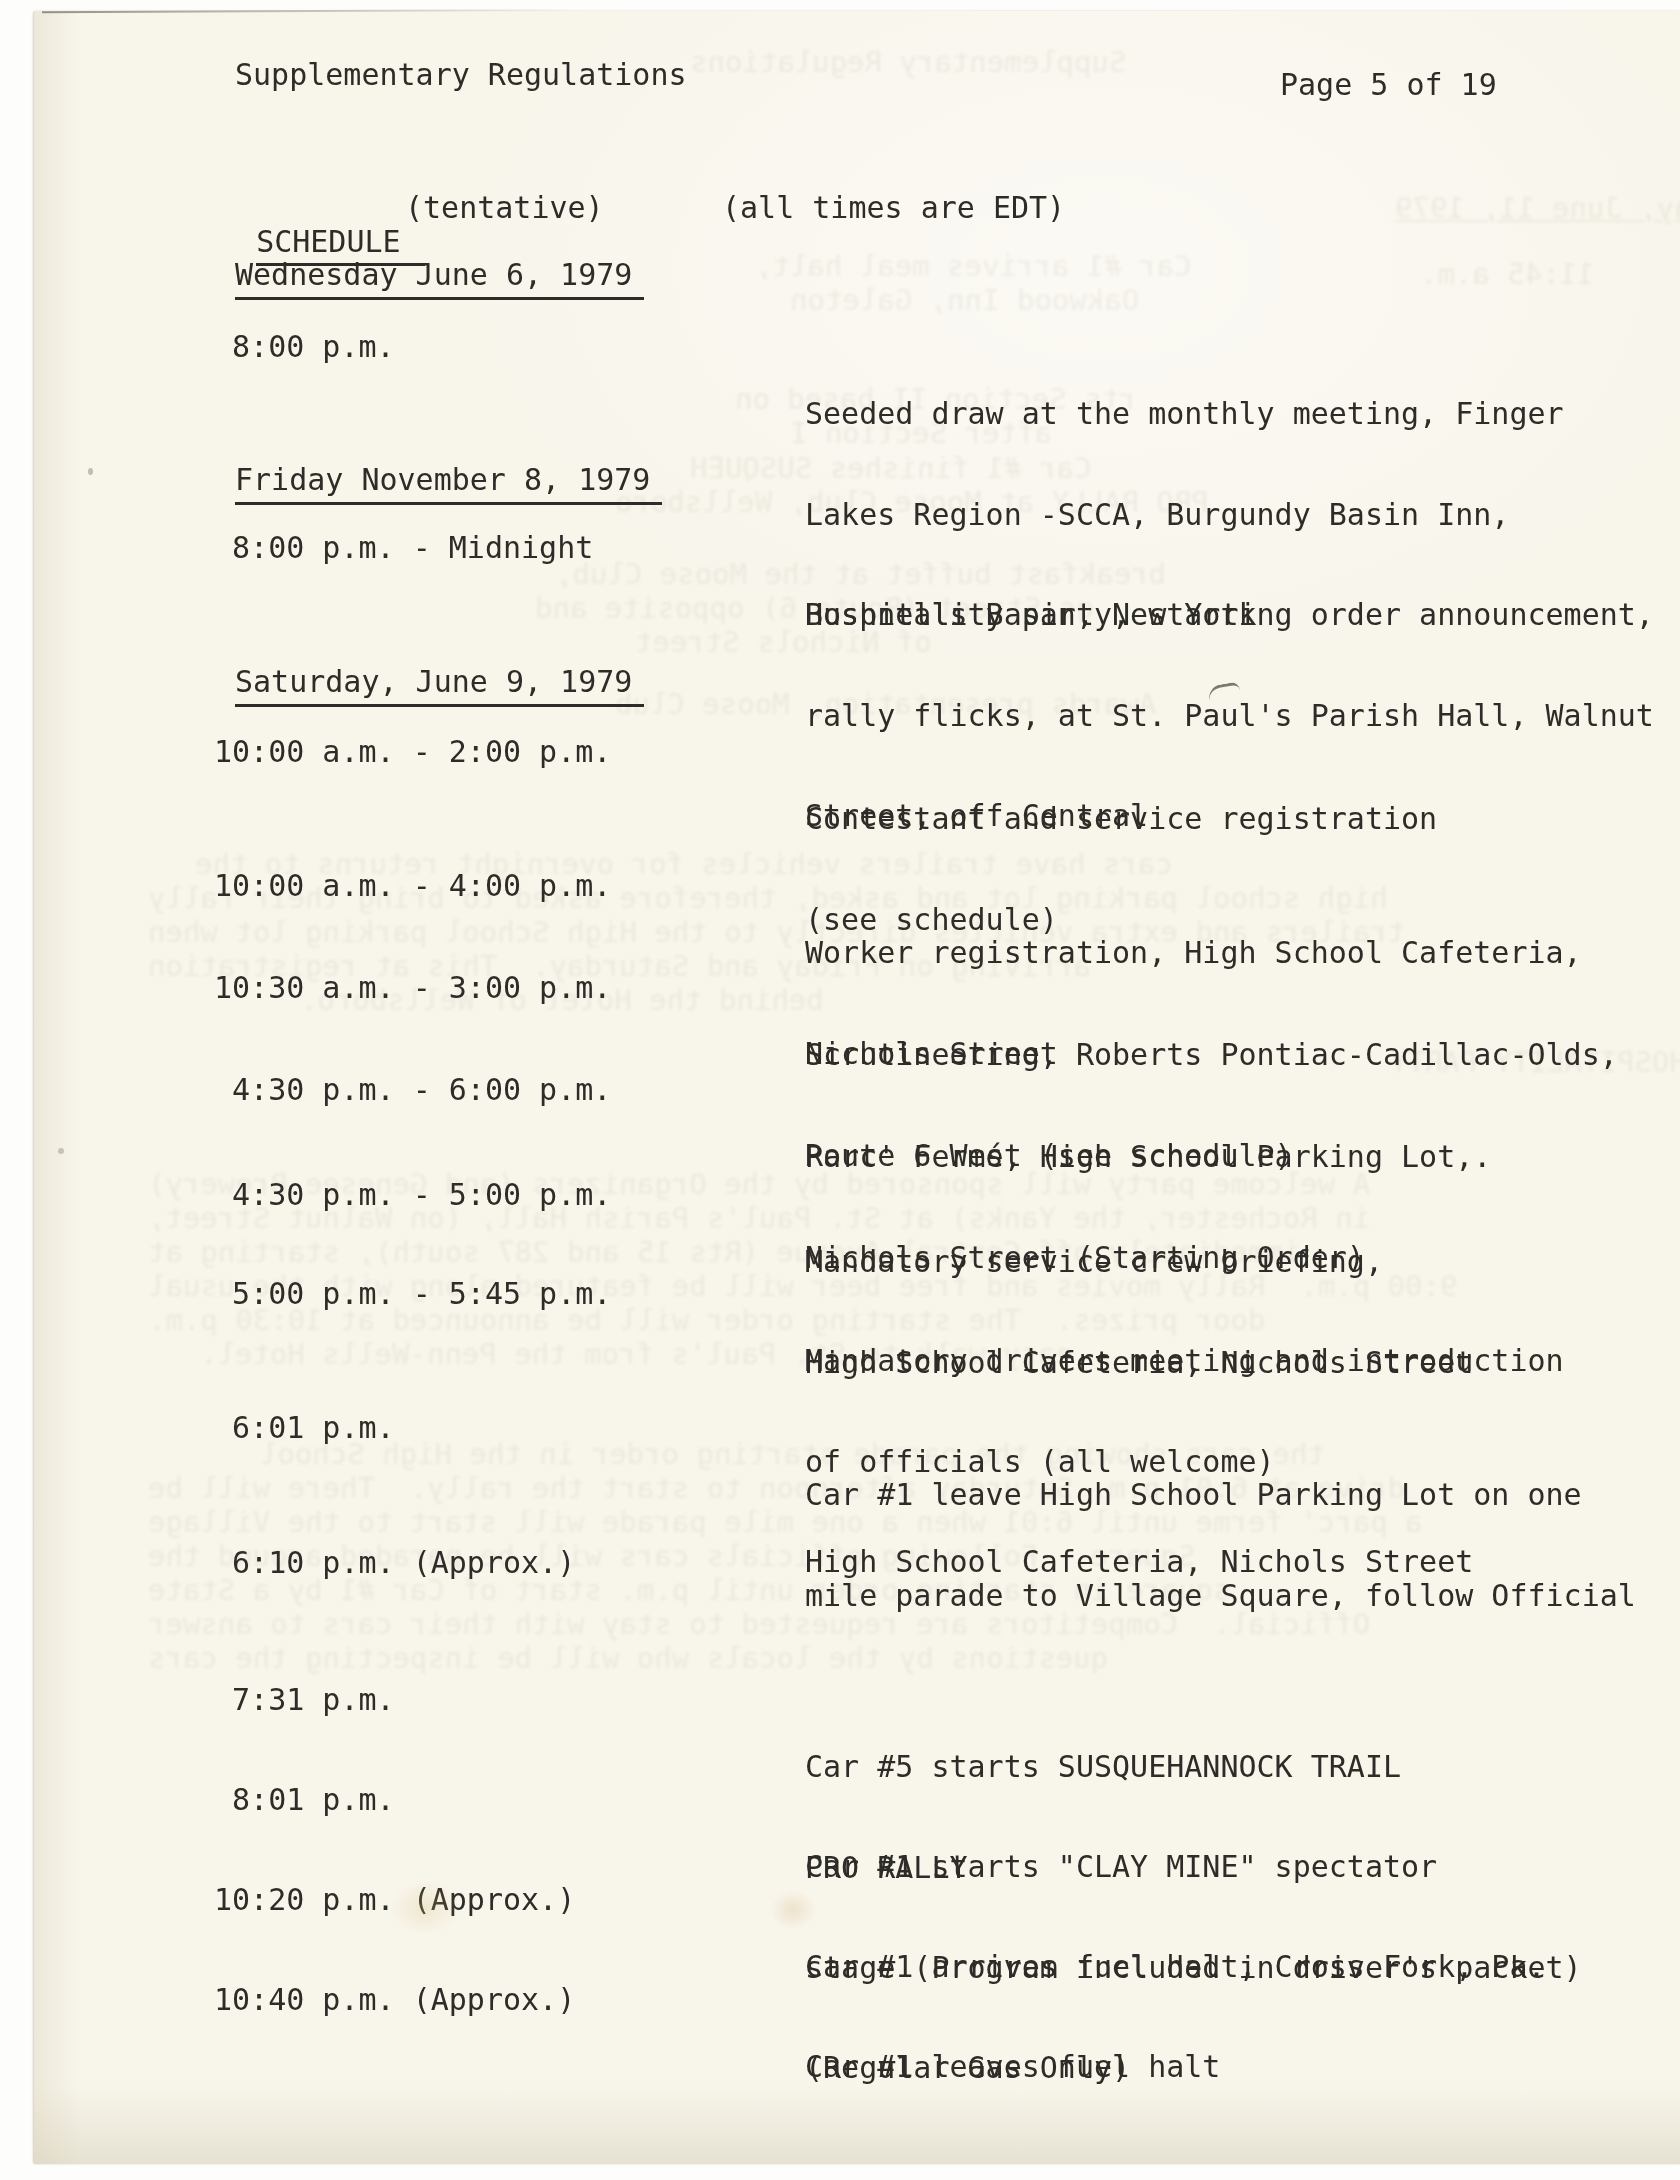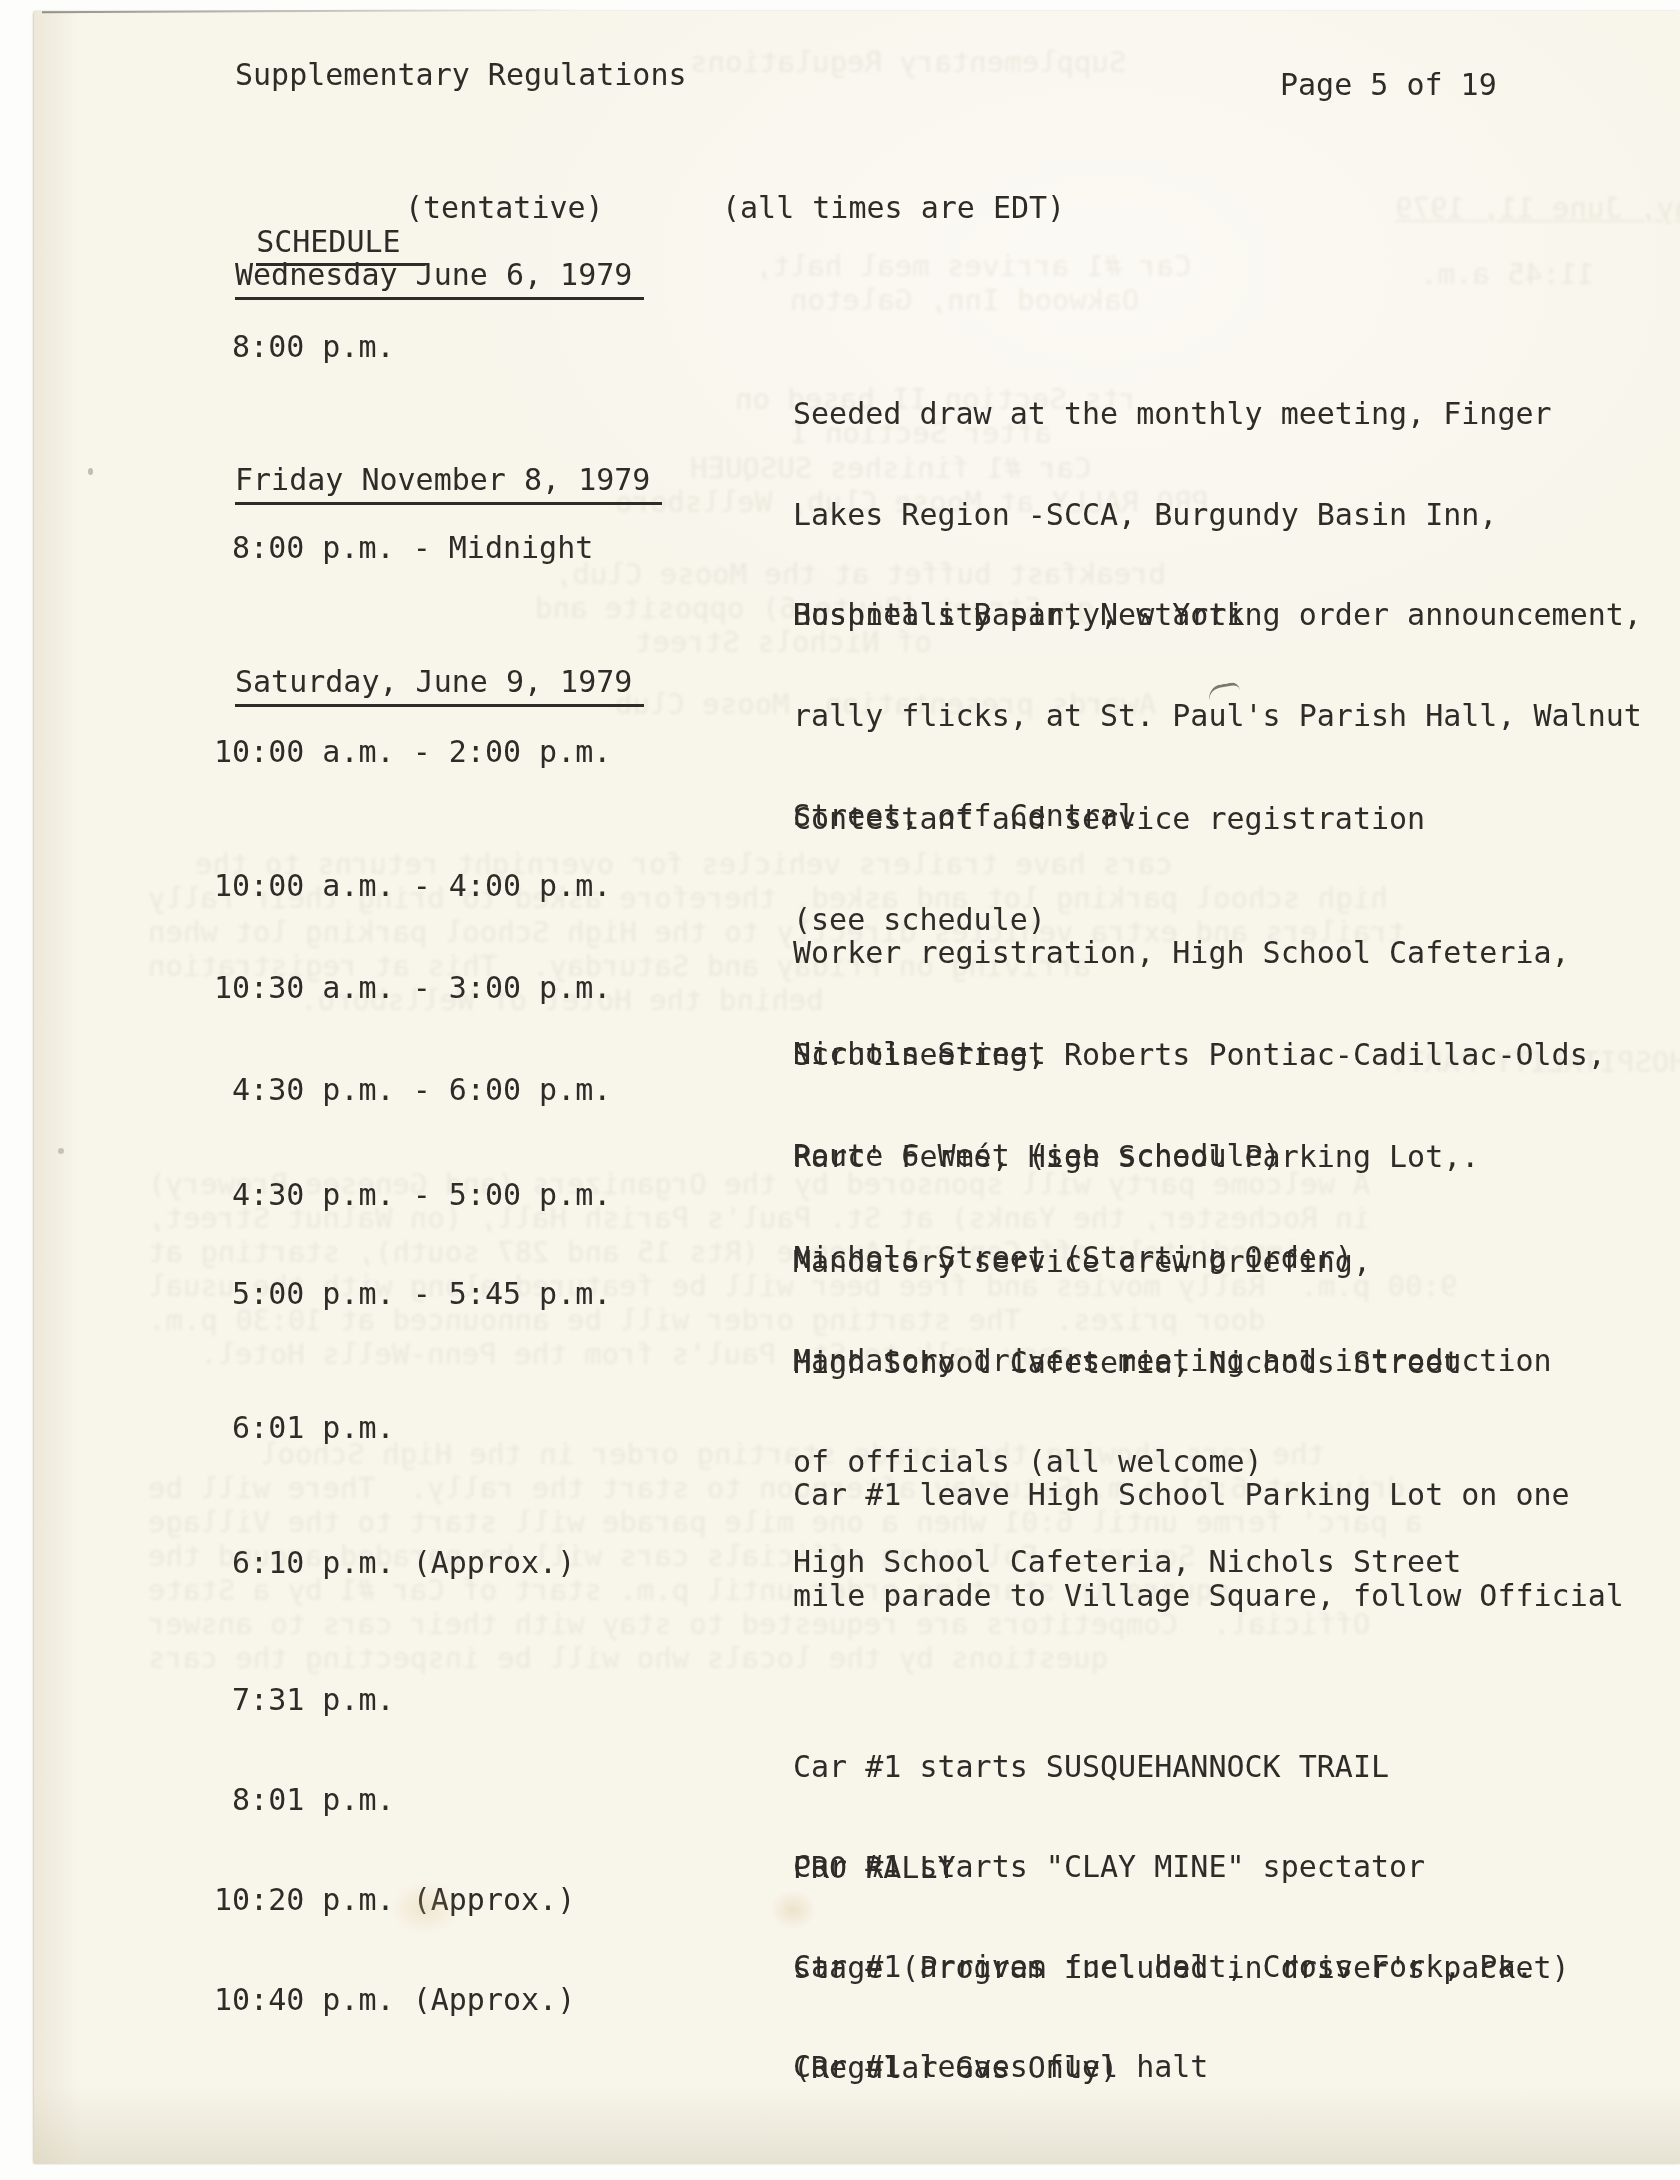--- a/index.html
+++ b/index.html
@@ -20,21 +20,21 @@
     box-shadow:-1px 0 2px rgba(120,115,95,.35);
   }
   .top-edge{
     position:absolute;left:42px;top:10px;width:540px;height:2px;
     background:linear-gradient(90deg, rgba(70,66,58,.55), rgba(70,66,58,0));
     transform:rotate(-0.25deg);
   }
   .txt{position:absolute;white-space:pre;}
   .row{position:absolute;left:214px;display:flex;align-items:flex-start;}
   .time{flex:0 0 579px;white-space:pre;}
-  .desc{white-space:pre;}
+  .desc{white-space:pre;margin-left:12px;}
   .desc div{white-space:pre;}
   .heading{position:absolute;left:235px;}
   .u{display:inline-block;border-bottom:3px solid #2e2c28;padding-bottom:5px;}
   .u-pad{padding-right:24px;}
   .u-head{padding-right:12px;}
   .title-line{position:absolute;left:220px;top:191px;white-space:pre;}
   .title-line .u{vertical-align:top;}
   
   .ghost{
     position:absolute;white-space:pre;color:#8a8268;
@@ -195,21 +195,21 @@
   </div>
 </div>
 
 <div class="row" style="top:1546px">
   <span class="time"> 6:10 p.m. (Approx.)</span>
 </div>
 
 <div class="row" style="top:1683px">
   <span class="time"> 7:31 p.m.</span>
   <div class="desc">
-    <div>Car #1 starts SUSQUEHANNOCK TRAIL</div>
+    <div>Car #5 starts SUSQUEHANNOCK TRAIL</div>
     <div>PRO RALLY</div>
   </div>
 </div>
 
 <div class="row" style="top:1783px">
   <span class="time"> 8:01 p.m.</span>
   <div class="desc">
     <div>Car #1 starts "CLAY MINE" spectator</div>
     <div>stage (Program included in driver's packet)</div>
   </div>

